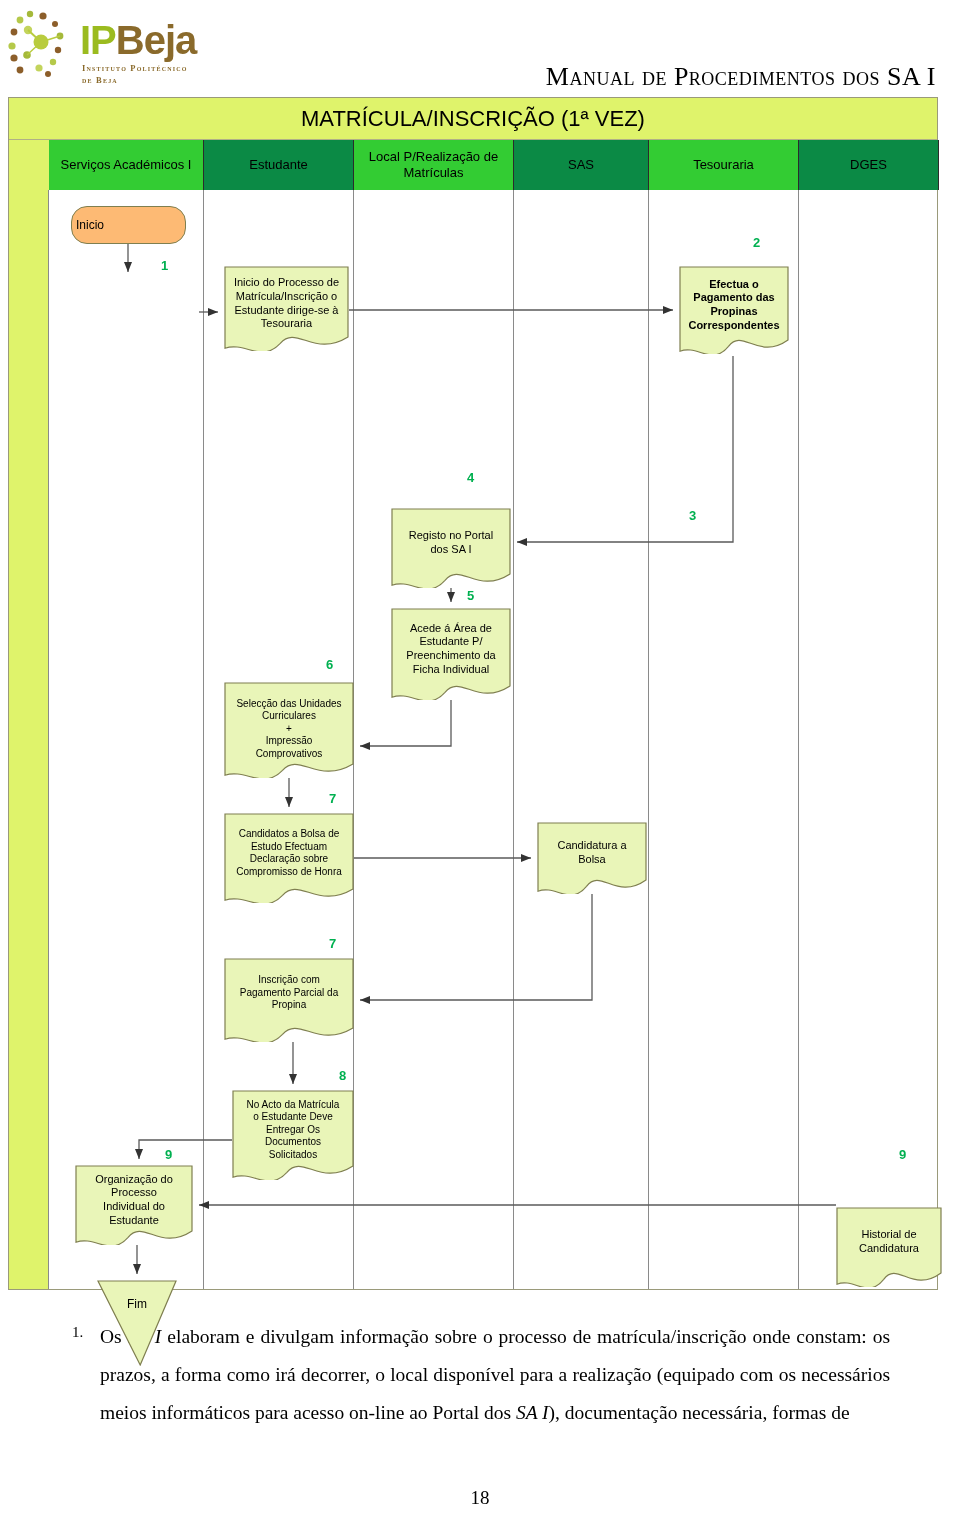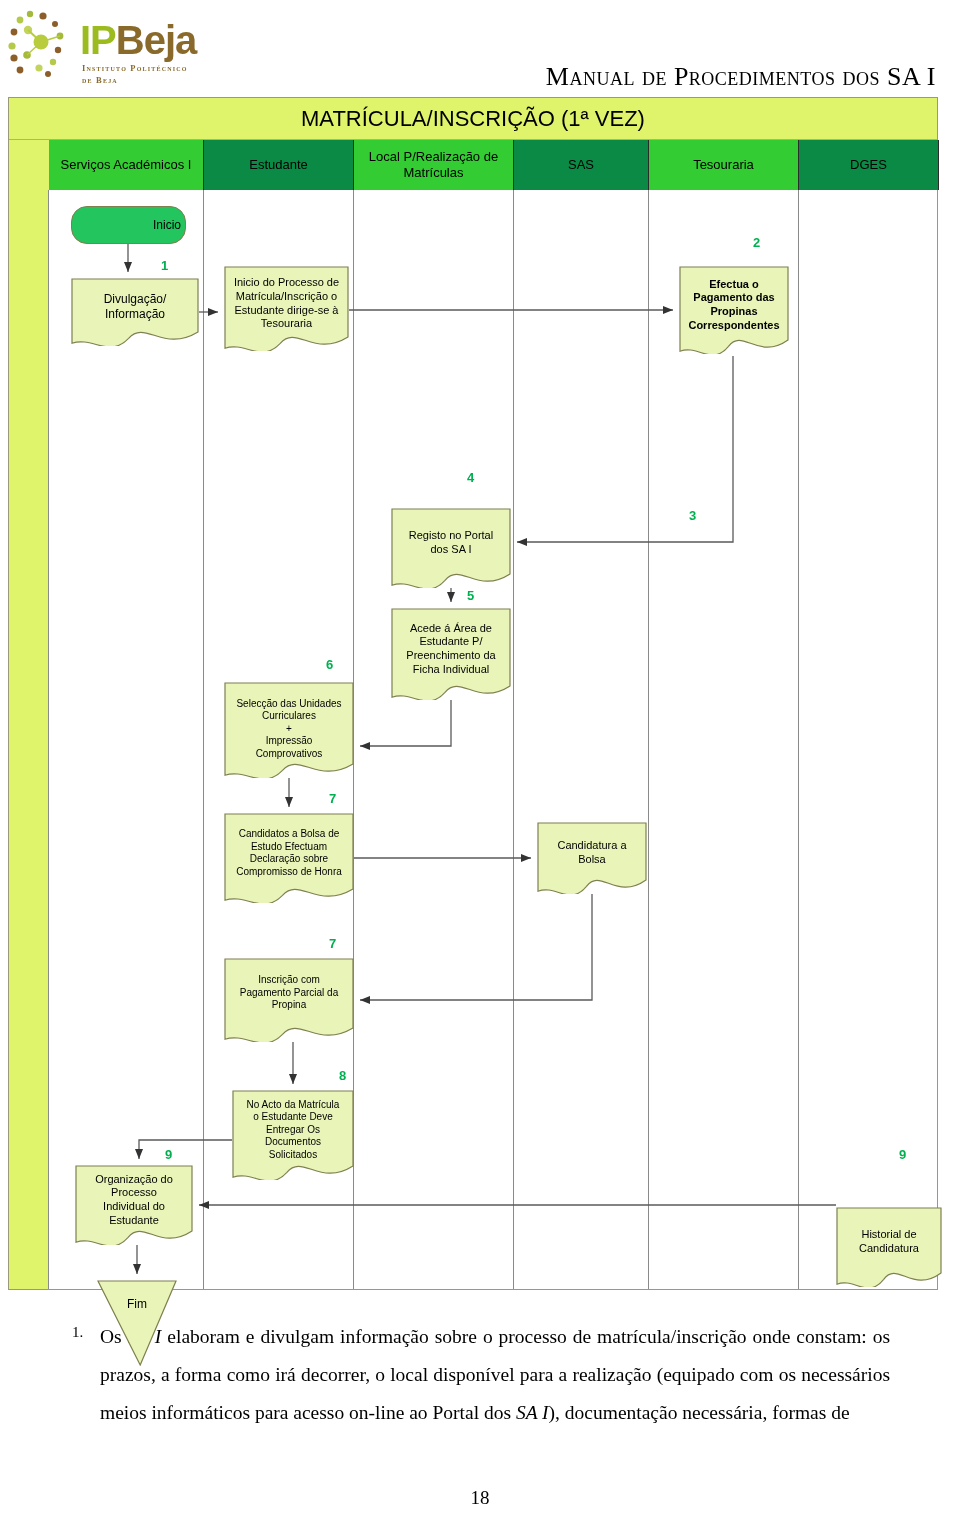--- a/index.html
+++ b/index.html
@@ -90,23 +90,23 @@
   .node .t{display:block;padding:0 4px;}
 
   
   .step-num{
     position:absolute;
     color:#00B050;font-weight:bold;font-size:13px;
     z-index:4;
   }
   .terminator{
     position:absolute;
-    background:#22c55e;border:1px solid #7f7f50;
+    background:#fdba74;border:1px solid #7f7f50;
     border-radius:16px;
-    display:flex;align-items:center;justify-content:flex-end;
+    display:flex;align-items:center;justify-content:flex-start;
     font-size:12px;color:#000;z-index:3;
   }
   
   #para{
     position:absolute;left:100px;top:1318px;width:790px;
     font-family:"Liberation Serif", serif;
     font-size:19.5px;line-height:1.95;
     text-align:justify;color:#000;
   }
   #para .num{position:absolute;left:-28px;top:0;font-size:15px;}
@@ -219,26 +219,20 @@
         <path d="M223,950 L130,950 L130,969"></path>
 
         <path d="M827,1015 L190,1015"></path>
 
         <path d="M128,1055 L128,1084"></path>
       </g>
     </svg>
   <div class="node terminator" style="left: 62px; top: 16px; width: 115px; height: 38px; font-size: 12px; line-height: 1.25;">
         <span class="t">Inicio</span>
       </div>
-      <div class="node" style="left: 62px; top: 88px; width: 128px; height: 68px; font-size: 12px; line-height: 1.25;">
-        <svg width="128" height="68" viewBox="0 0 128 68" style="position: absolute; left: 0px; top: 0px;">
-          <path d="M1,1 L127,1 L127,54 C92.16,75 74.24,41.4 57.6,60.3 C38.4,80.6 21.76,58.2 1,65.2 Z" fill="#E9F5B8" stroke="#7f7f50" stroke-width="1.2"></path>
-        </svg>
-        <span class="t" style="position: relative; z-index: 2; margin-bottom: 10px;">Divulgação/<br>Informação</span>
-      </div>
       <div class="step-num" style="left: 152px; top: 68px; color: rgb(0, 176, 80);">1</div>
       <div class="node" style="left: 215px; top: 76px; width: 125px; height: 85px; font-size: 11px; line-height: 1.25;">
         <svg width="125" height="85" viewBox="0 0 125 85" style="position: absolute; left: 0px; top: 0px;">
           <path d="M1,1 L124,1 L124,71 C90,92 72.5,58.4 56.25,77.3 C37.5,97.6 21.25,75.2 1,82.2 Z" fill="#E9F5B8" stroke="#7f7f50" stroke-width="1.2"></path>
         </svg>
         <span class="t" style="position: relative; z-index: 2; margin-bottom: 10px;">Inicio do Processo de<br>Matrícula/Inscrição o<br>Estudante dirige-se à<br>Tesouraria</span>
       </div>
       <div class="node" style="left: 670px; top: 76px; width: 110px; height: 88px; font-size: 11px; line-height: 1.25;">
         <svg width="110" height="88" viewBox="0 0 110 88" style="position: absolute; left: 0px; top: 0px;">
           <path d="M1,1 L109,1 L109,74 C79.2,95 63.8,61.4 49.5,80.3 C33,100.6 18.700000000000003,78.2 1,85.2 Z" fill="#E9F5B8" stroke="#7f7f50" stroke-width="1.2"></path>

